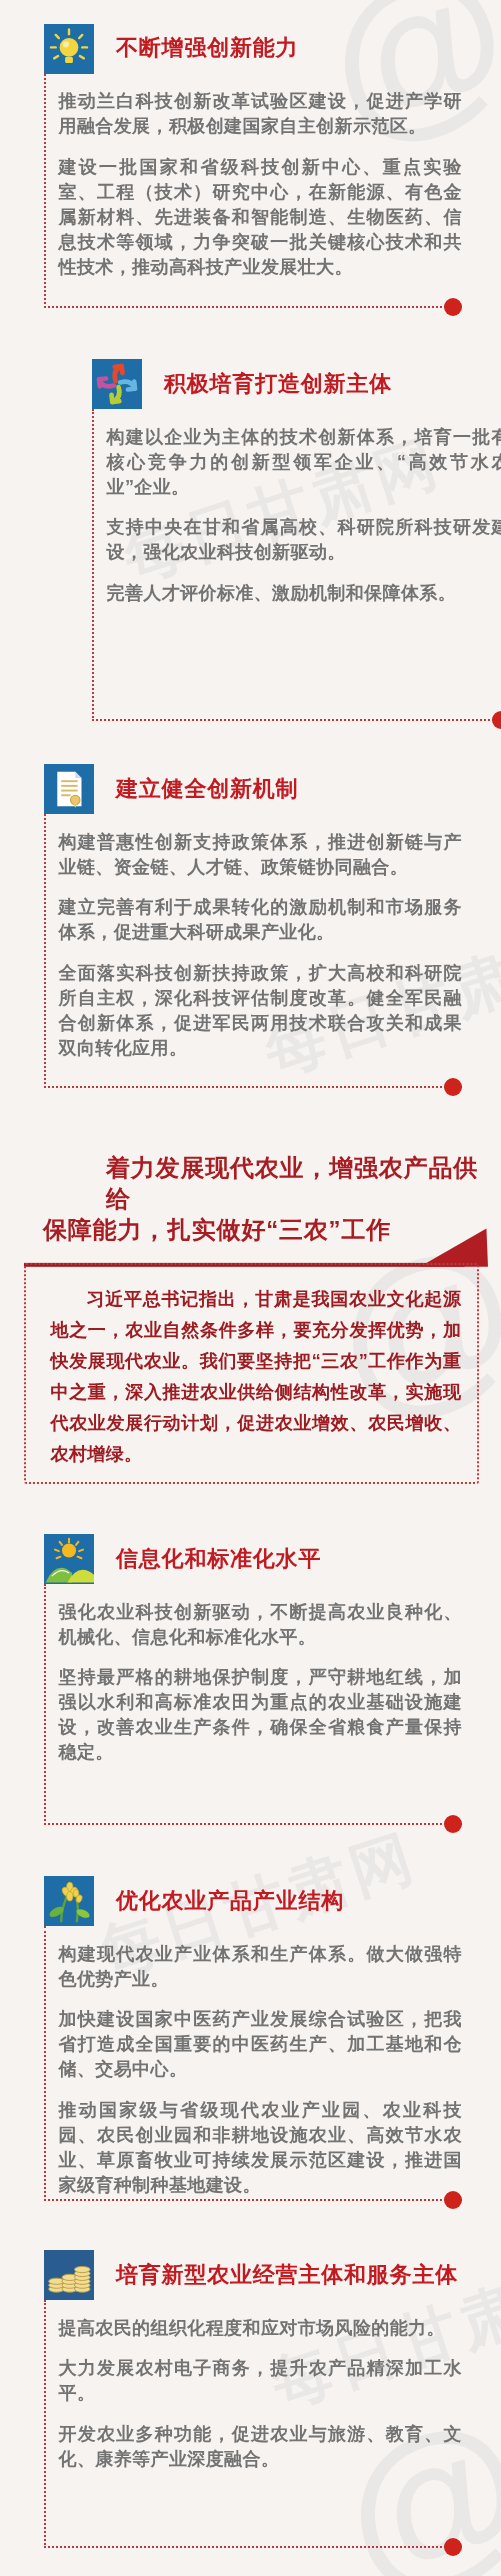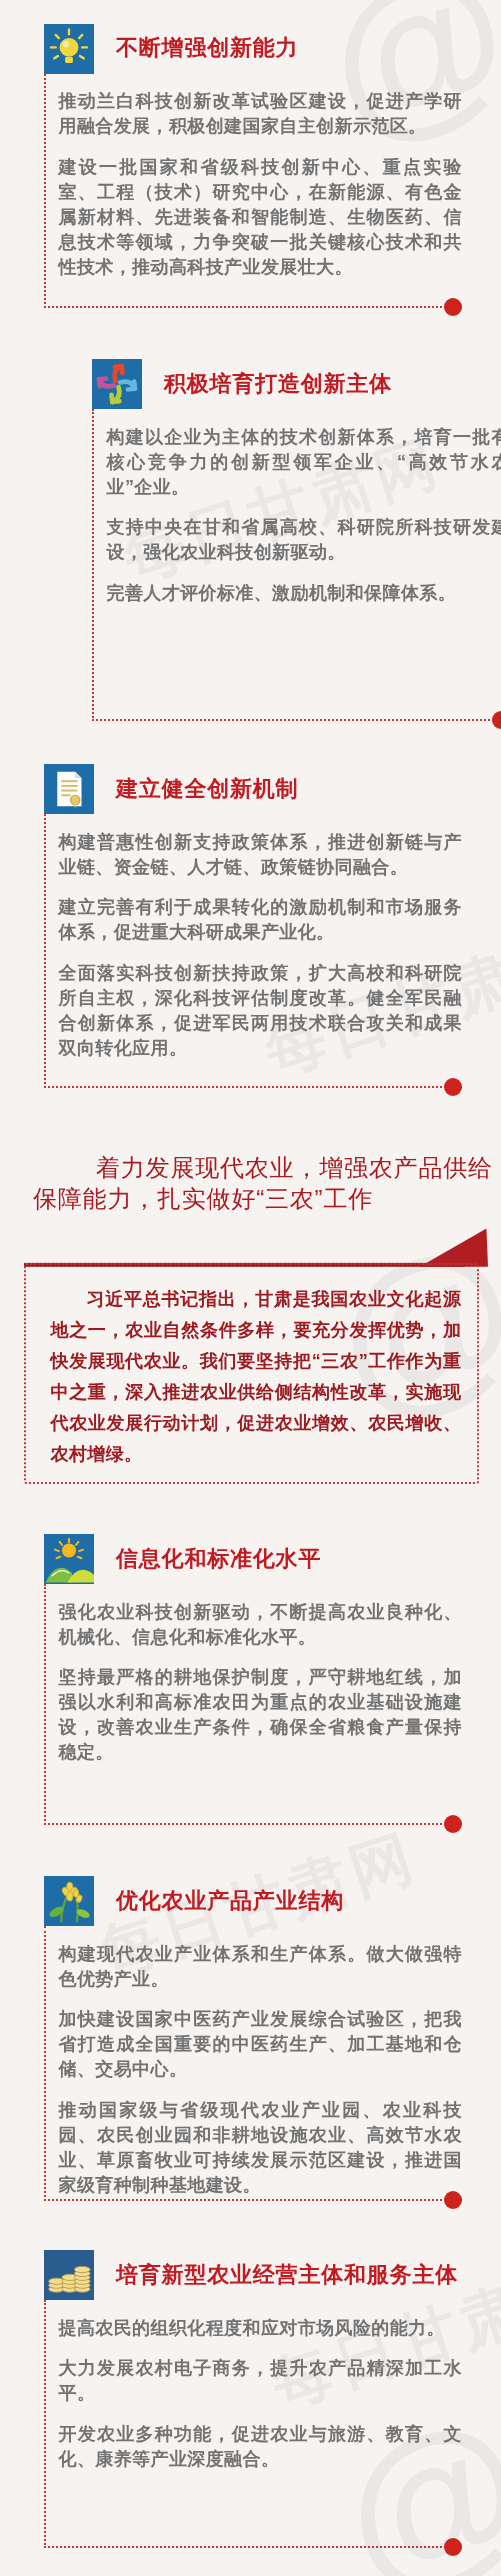--- a/index.html
+++ b/index.html
@@ -26,21 +26,21 @@
   .sec-body p{
     margin:0 0 15.7px 0;font-size:18px;line-height:25px;font-weight:bold;
     color:#737373;text-align:justify;letter-spacing:0.4px;
   }
   .end-dot{
     position:absolute;right:0;bottom:-10.2px;width:18px;height:18px;
     border-radius:50%;background:#ce231b;
   }
   
   .mid{position:absolute;left:0;width:501px;}
-  .mid-line{font-size:24px;line-height:31px;font-weight:normal;color:#a81c22;letter-spacing:0.8px;}
+  .mid-line{font-size:24px;line-height:31px;font-weight:bold;color:#a81c22;letter-spacing:0.8px;margin-left:10px;}
   .mid-line1{padding-left:96px;}
   .mid-line2{padding-left:33px;}
   .mid-rule{position:absolute;left:23.5px;top:74px;}
   
   .quote-box{
     position:absolute;left:23.5px;right:22px;
     border:2.4px dotted #bf3a3e;border-radius:2.4px;
     padding:19px 15.7px 0 25px;box-sizing:border-box;
   }
   .quote-box p{

